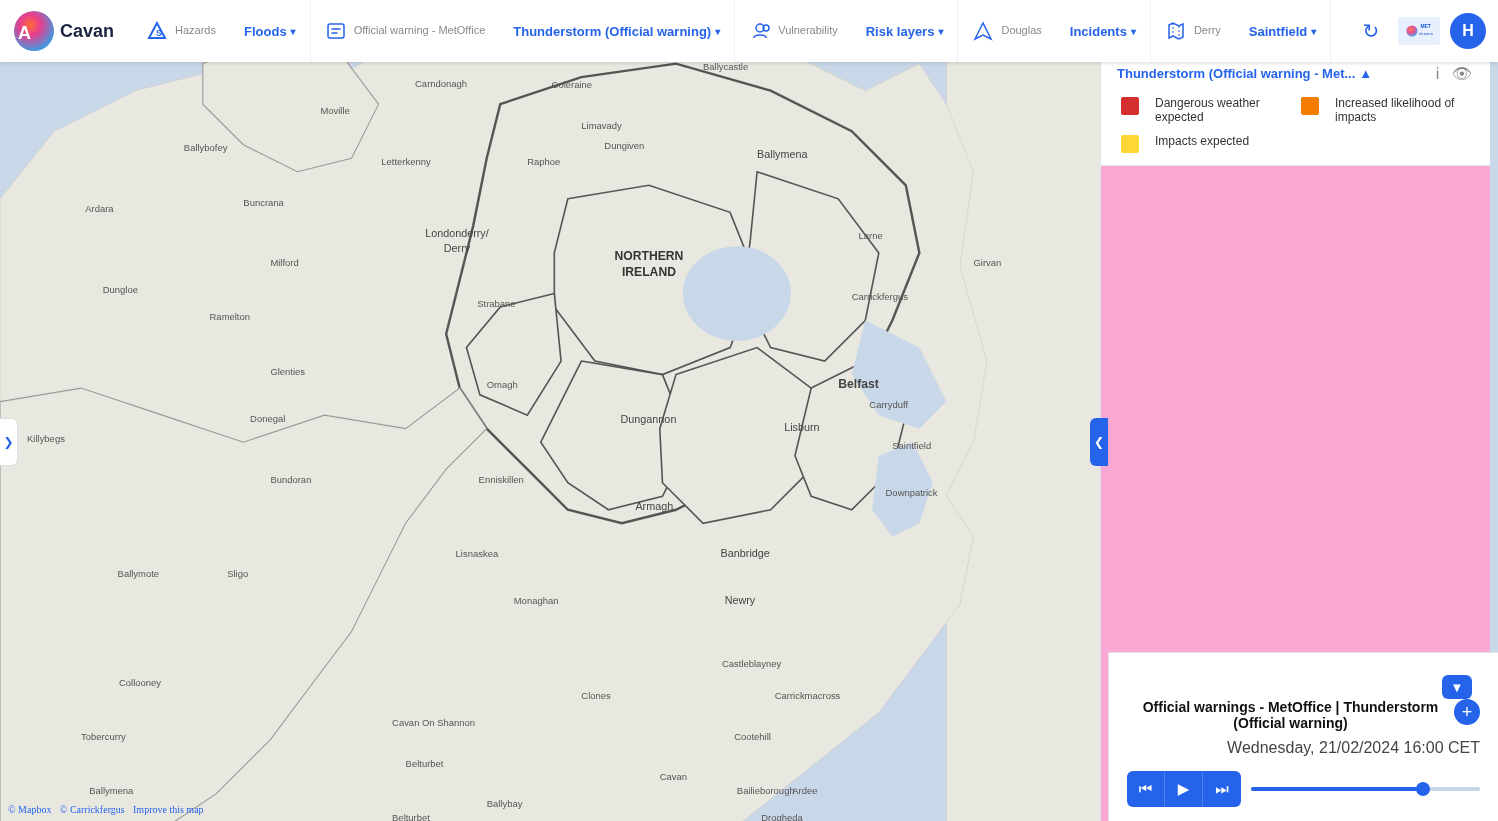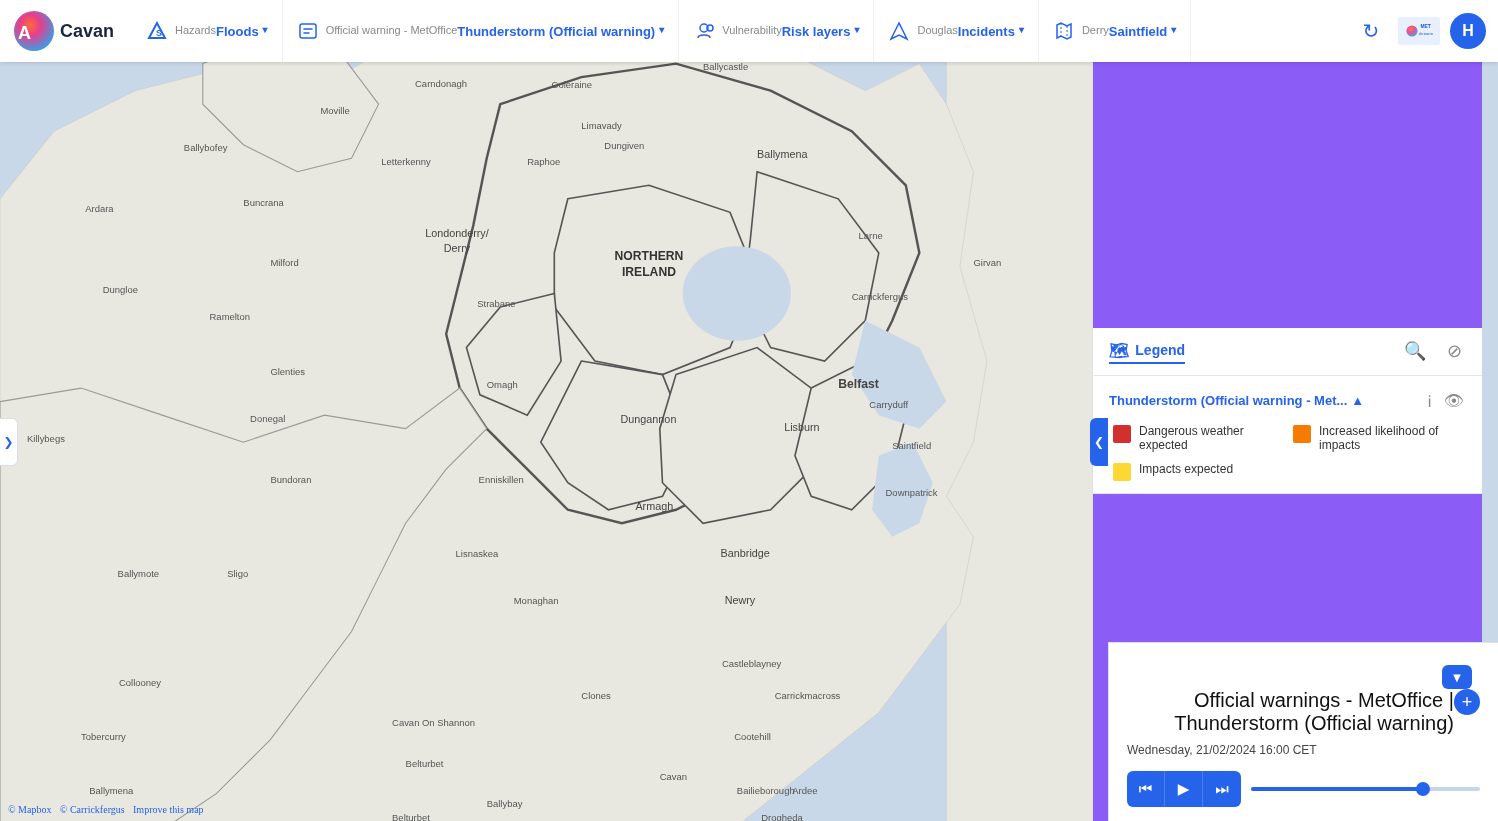--- a/index.html
+++ b/index.html
@@ -51,21 +51,23 @@
     .nav-item .nav-category {
       font-size: 11px;
       color: #888;
       line-height: 1.2;
     }
     .nav-item .nav-value {
       font-size: 13px;
       font-weight: 600;
       color: #2563eb;
       display: flex;
+      align-items: center;
       gap: 4px;
+      margin-left: 28px;
     }
     .nav-item .nav-value .chevron {
       font-size: 10px;
       color: #2563eb;
     }
     .nav-right {
       margin-left: auto;
       display: flex;
       align-items: center;
       gap: 10px;
@@ -152,29 +154,28 @@
       cursor: pointer;
       z-index: 50;
       font-size: 12px;
       color: #fff;
     }
 
     
     .right-panel {
       position: absolute;
       top: 0;
-      right: 16px;
+      right: 8px;
       width: 390px;
       bottom: 0;
-      background: #8b5cf6;
+      background: #f9a8d4;
       border-left: 1px solid #dde2ea;
       display: flex;
       flex-direction: column;
       z-index: 40;
-      justify-content: center;
     }
 
     
     .legend-panel {
       background: #fff;
       border-bottom: 1px solid #e2e6ef;
       padding: 0;
     }
     .legend-tabs {
       display: flex;
@@ -245,21 +246,21 @@
     }
     .legend-items {
       display: flex;
       flex-wrap: wrap;
       gap: 10px 20px;
       padding-left: 4px;
     }
     .legend-item {
       display: flex;
       align-items: flex-start;
-      gap: 8px;
+      gap: 16px;
       font-size: 12px;
       color: #333;
       max-width: 160px;
     }
     .legend-color-box {
       width: 18px;
       height: 18px;
       border-radius: 2px;
       flex-shrink: 0;
       margin-top: 1px;
@@ -277,44 +278,44 @@
       padding: 16px 18px 14px 18px;
       z-index: 45;
     }
     .bottom-info-header {
       display: flex;
       align-items: flex-start;
       justify-content: space-between;
       margin-bottom: 8px;
     }
     .bottom-info-title {
-      font-size: 20px;
-      font-weight: 400;
+      font-size: 14px;
+      font-weight: 700;
       color: #111;
-      text-align: right;
+      text-align: center;
       flex: 1;
     }
     .bottom-info-add-btn {
       width: 26px;
       height: 26px;
       border-radius: 50%;
       background: #2563eb;
       color: #fff;
       border: none;
       cursor: pointer;
       display: flex;
       align-items: center;
       justify-content: center;
       font-size: 18px;
       flex-shrink: 0;
     }
     .bottom-info-date {
-      font-size: 12px;
+      font-size: 16px;
       color: #444;
-      text-align: left;
+      text-align: right;
       margin-bottom: 14px;
     }
     .playback-controls {
       display: flex;
       align-items: center;
       gap: 10px;
     }
     .playback-btn-group {
       display: flex;
       align-items: center;

